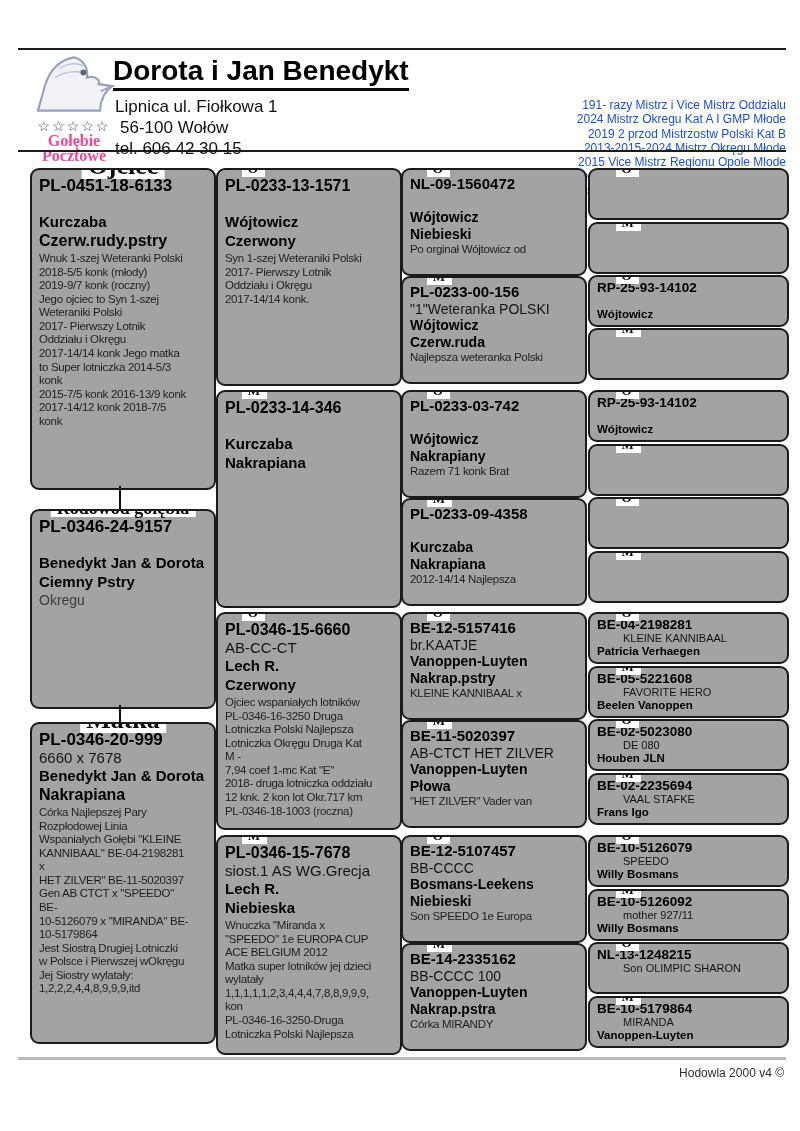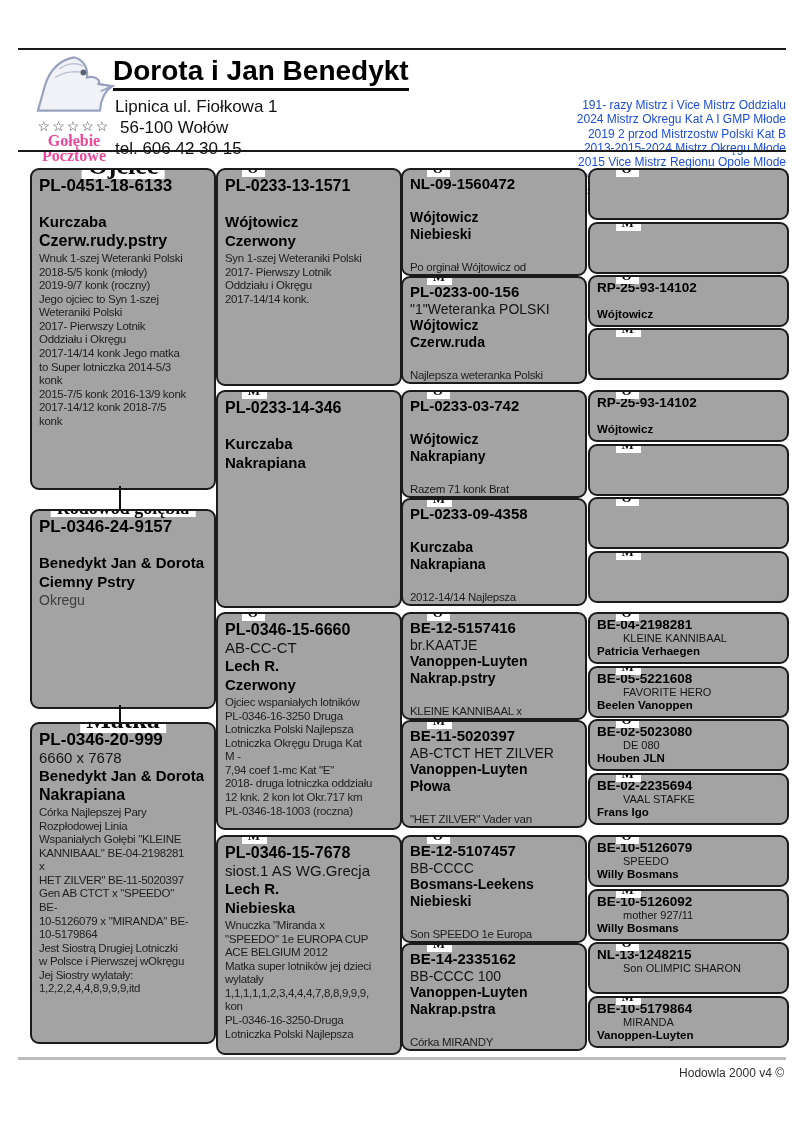--- a/index.html
+++ b/index.html
@@ -32,21 +32,21 @@
   .sub{font-size:15px;line-height:18px;min-height:18px;color:#141414;}
   .nm{font-weight:bold;font-size:15px;line-height:18px;}
   .clr{font-weight:bold;font-size:15px;line-height:19px;}
   .note{font-size:11.5px;line-height:1.18;letter-spacing:-0.3px;color:#1e1e1e;
         white-space:pre-line;margin-top:2px;}
   .sex{font-size:14px;color:#3d3d3d;line-height:18px;}
 
   .g3 .ring{font-size:15px;line-height:18px;}
   .g3 .sub{font-size:14px;line-height:16px;min-height:16px;}
   .g3 .nm,.g3 .clr{font-size:14px;line-height:17px;}
-  .g3 .note{margin-top:18px;}
+  .g3 .note{margin-top:0;}
   .g3 .pad{padding:5px 6px 3px 7px;}
 
   .g4 .pad{padding:3px 6px 2px 7px;}
   .g4 .ring{font-size:13.5px;line-height:15px;min-height:15px;}
   .g4 .sub{font-size:11px;line-height:12.5px;min-height:12.5px;margin-left:26px;}
   .g4 .nm{font-size:11.5px;line-height:13px;}
 
   
   .t::before{content:"";position:absolute;left:-8px;top:50%;width:8px;height:2px;background:#1b1b1b;}
   .vconn{position:absolute;width:2px;background:#0f0f0f;}

